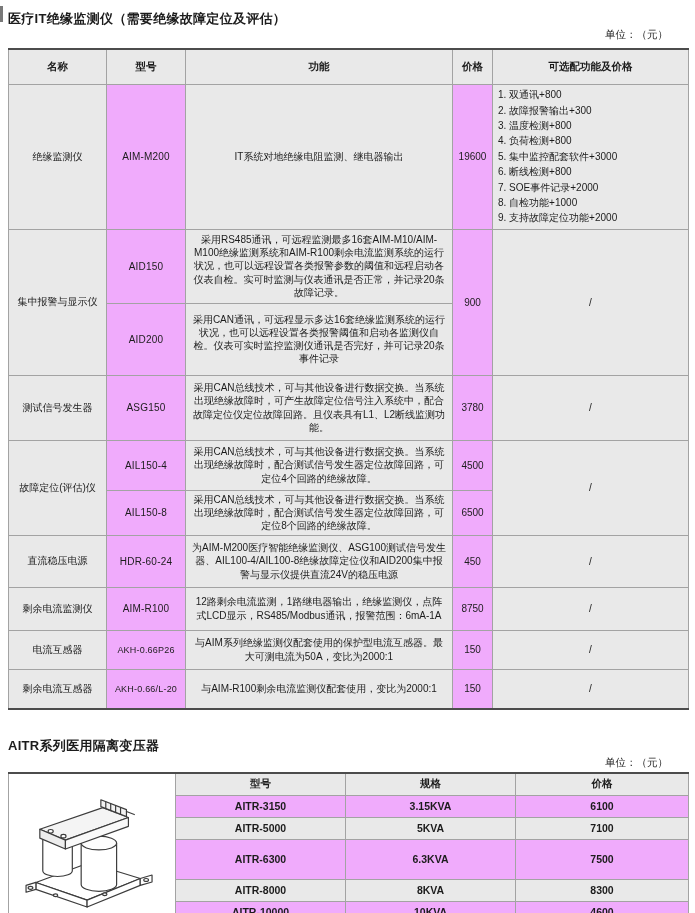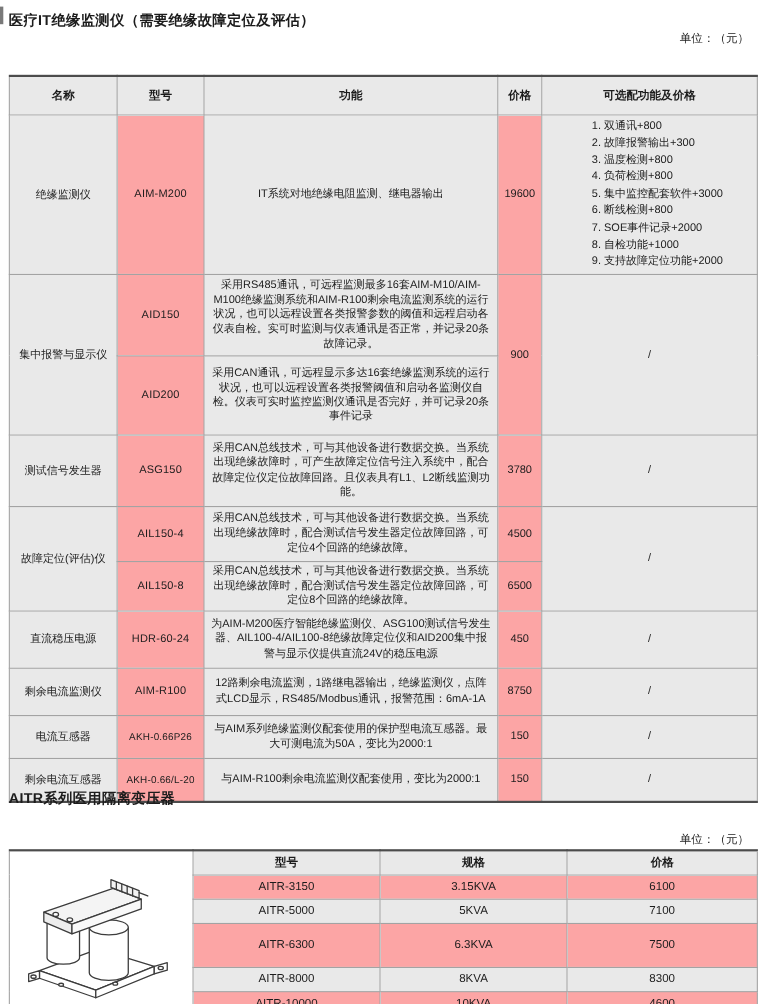--- a/index.html
+++ b/index.html
@@ -1,38 +1,38 @@
 <!DOCTYPE html>
 <html><head>
 <meta charset="utf-8">
 <style>
   html,body{margin:0;padding:0;background:#ffffff;}
   body{width:695px;height:913px;font-family:"Liberation Sans",sans-serif;color:#1c1c1c;}
   .page{position:relative;width:695px;height:913px;background:#fff;overflow:hidden;}
   .artifact{position:absolute;left:0;top:6px;width:3px;height:16px;background:#4c4c4c;opacity:.75;}
   .sec-title{position:absolute;left:8px;font-size:13px;font-weight:bold;letter-spacing:.3px;}
   .t1-title{top:10px;}
-  .t2-title{top:717px;}
-  .unit{position:absolute;right:14px;font-size:10.5px;}
+  .t2-title{top:737px;}
+  .unit{position:absolute;right:27px;font-size:10.5px;}
   .u1{top:28px;}
   .u2{top:756px;}
   table.tbl{position:absolute;left:8px;border-collapse:collapse;table-layout:fixed;
     border-top:2px solid #4c4c4c;border-bottom:2px solid #4c4c4c;}
-  .tbl1{top:68px;width:680px;}
+  .tbl1{top:48px;width:680px;}
   .tbl2{top:772px;width:680px;}
   .tbl th,.tbl td{border:1px solid #a3a3a3;font-size:10px;padding:2px 5px;vertical-align:middle;overflow:hidden;}
   .tbl th{background:#e9e9e9;font-weight:bold;font-size:10.5px;text-align:center;}
   .g{background:#e9e9e9;}
-  .w{background:#fca5a5;}
+  .w{background:#f0abfc;}
   .c{text-align:center;}
   .fn{text-align:center;line-height:1.32;padding:3px 6px;}
   .opts{padding:4px 4px 4px 36px;}
-  .opt-line{font-size:10px;line-height:15.4px;white-space:nowrap;margin-left:40px;}
+  .opt-line{font-size:10px;line-height:15.4px;white-space:nowrap;}
   .model{letter-spacing:.2px;}
-  .tbl2 td{font-size:10.5px;text-align:center;}
+  .tbl2 td{font-size:10.5px;text-align:center;font-weight:bold;}
   .imgcell{background:#ffffff;text-align:center;vertical-align:middle;padding:2px;}
 </style>
 </head>
 <body>
 
 <div class="page">
 
   <div class="artifact"></div>
 
   <div class="sec-title t1-title">医疗IT绝缘监测仪（需要绝缘故障定位及评估）</div>

